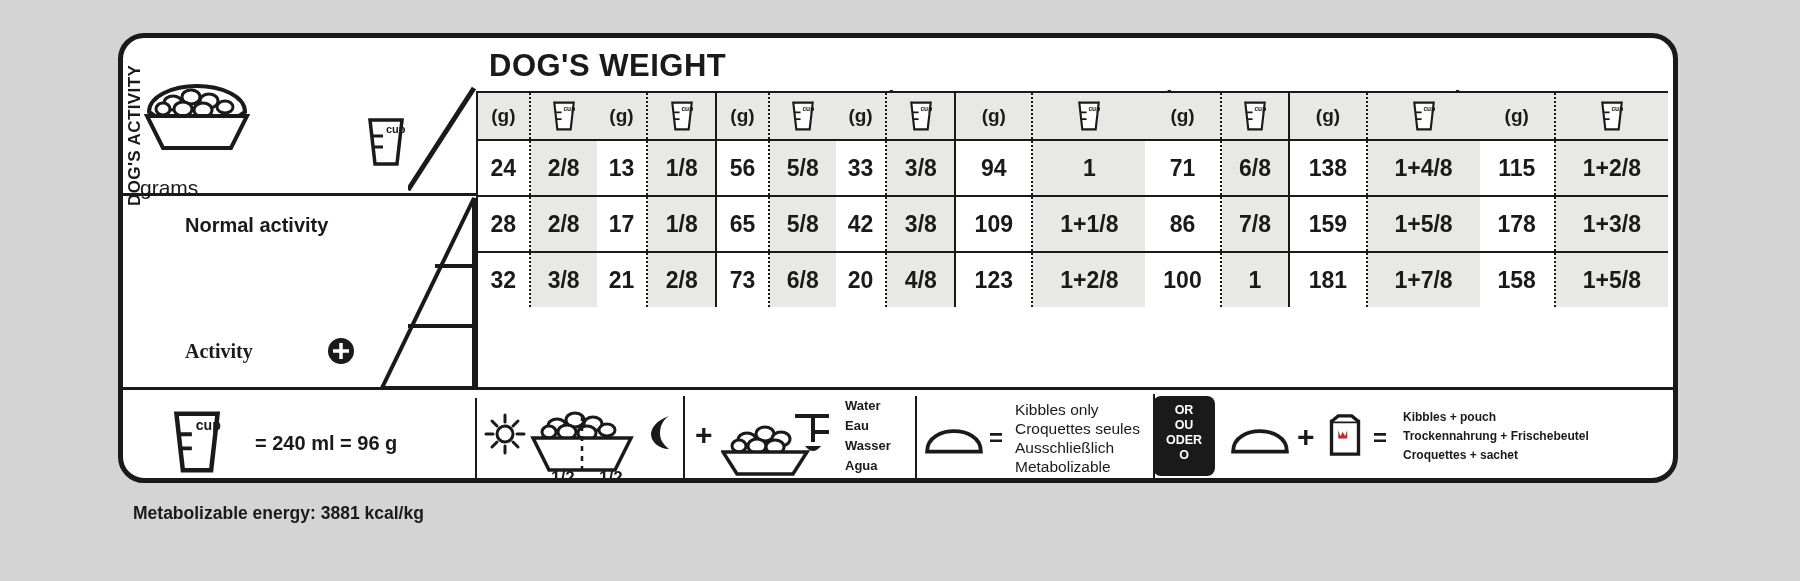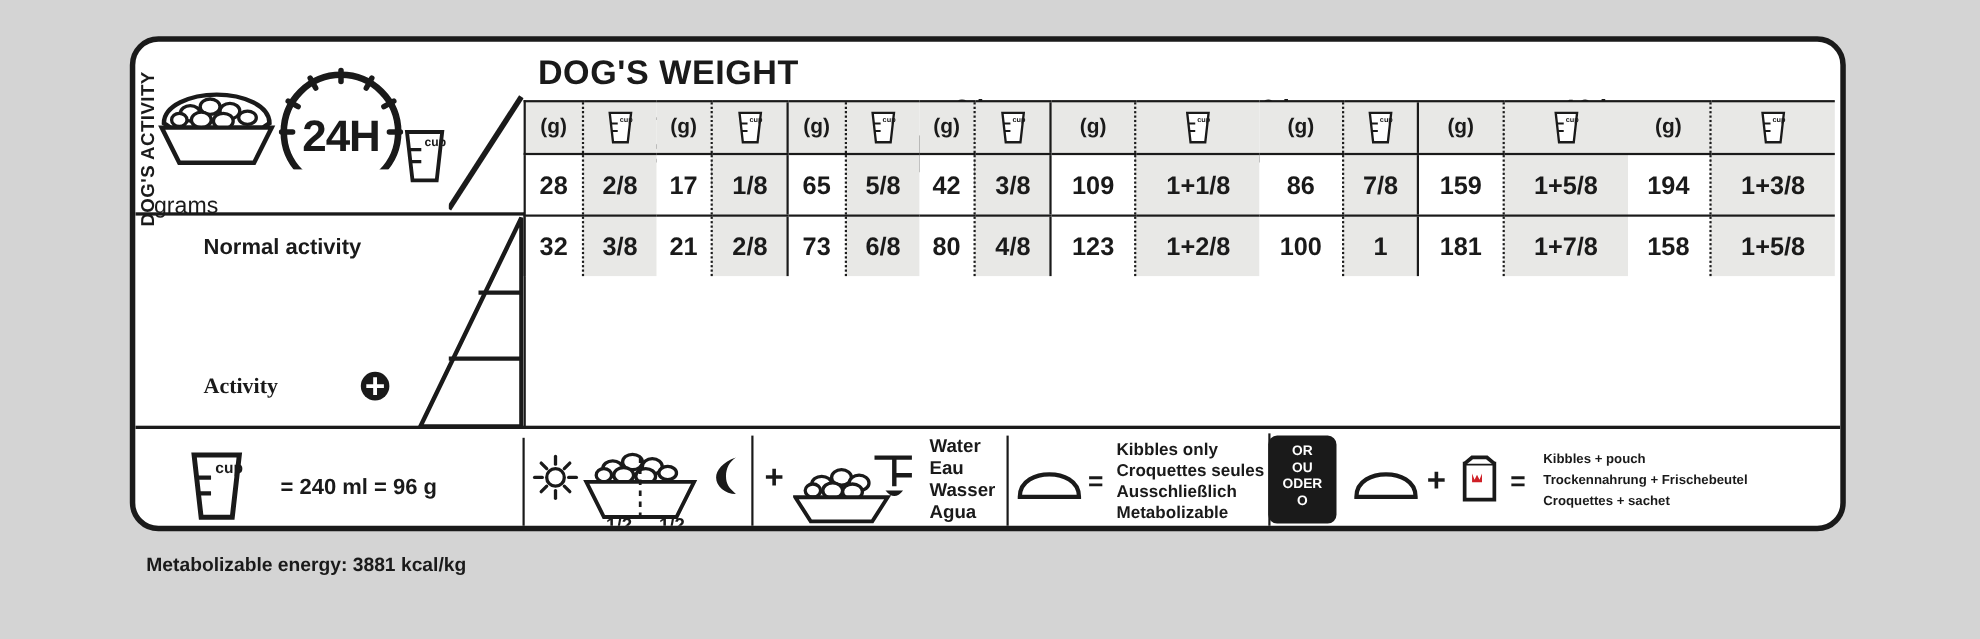--- a/index.html
+++ b/index.html
@@ -125,25 +125,25 @@
   .cup-eq{
     position:absolute;left:110px;top:34px;
     font-size:20px;font-weight:800;
   }
   .seg2{position:absolute;left:360px;top:6px;width:200px;height:86px;border-right:2px solid #1a1a1a;}
   .seg3{position:absolute;left:572px;top:6px;width:220px;height:86px;border-right:2px solid #1a1a1a;}
   .seg4{position:absolute;left:800px;top:4px;width:230px;height:88px;border-right:2px solid #1a1a1a;}
   .seg5{position:absolute;left:1040px;top:4px;width:470px;height:88px;}
   .water-txt{
     position:absolute;left:150px;top:0px;
-    font-size:17px;font-weight:800;line-height:20px;
+    font-size:13px;font-weight:800;line-height:20px;
   }
   .kib-txt{
     position:absolute;left:72px;top:6px;
-    font-size:15.5px;font-weight:700;line-height:19px;
+    font-size:15.5px;font-weight:400;line-height:19px;
   }
   .kib2-txt{
     position:absolute;left:188px;top:6px;
     font-size:12px;font-weight:700;line-height:19px;
   }
   .or-badge{
     position:absolute;left:-10px;top:2px;
     width:62px;height:80px;background:#1a1a1a;color:#fff;
     border-radius:8px;
     font-size:12.5px;font-weight:800;line-height:15px;
@@ -188,36 +188,20 @@
               <ellipse cx="82" cy="31" rx="8" ry="6"></ellipse>
             <ellipse cx="40" cy="33" rx="9" ry="7"></ellipse>
               <ellipse cx="60" cy="34" rx="9" ry="7"></ellipse>
             <ellipse cx="20" cy="33" rx="7" ry="6"></ellipse>
           </g>
           <path d="M4 40 L104 40 L88 72 L20 72 Z" fill="#fff" stroke="#1a1a1a" stroke-width="4"></path>
         </svg>
       </div>
       <div class="grams-label">grams</div>
 
-      <div class="clock-24h">
-        <svg class="svgicon" width="118" height="118" viewBox="0 0 118 118" style="position:absolute;left:0;top:0;">
-          <circle cx="59" cy="62" r="52" fill="#fff" stroke="#1a1a1a" stroke-width="6"></circle>
-          <g stroke="#1a1a1a" stroke-width="5" stroke-linecap="round">
-            <line x1="59" y1="6" x2="59" y2="16"></line>
-            <line x1="31" y1="13" x2="36" y2="22"></line>
-            <line x1="87" y1="13" x2="82" y2="22"></line>
-            <line x1="11" y1="34" x2="20" y2="39"></line>
-            <line x1="107" y1="34" x2="98" y2="39"></line>
-            <line x1="5" y1="62" x2="15" y2="62"></line>
-            <line x1="113" y1="62" x2="103" y2="62"></line>
-          </g>
-          <rect x="0" y="96" width="118" height="24" fill="#ffffff"></rect>
-        </svg>
-        <div class="txt">24H</div>
-      </div>
 
       <div class="cup-head">
         <svg class="svgicon" width="46" height="56" viewBox="0 0 46 56">
           <path d="M7 6 L39 6 L34 50 L12 50 Z" fill="#fff" stroke="#1a1a1a" stroke-width="3.5"></path>
           <line x1="9" y1="22" x2="20" y2="22" stroke="#1a1a1a" stroke-width="3"></line>
           <line x1="10" y1="33" x2="20" y2="33" stroke="#1a1a1a" stroke-width="3"></line>
           <text x="23" y="19" font-family="Liberation Sans" font-size="11" font-weight="700" fill="#1a1a1a">cup</text>
         </svg>
       </div>
 
@@ -405,48 +389,66 @@
       <td class="dotted-l">
         <svg class="svgicon" style="margin:0 auto;" width="34" height="34" viewBox="0 0 46 56">
               <path d="M7 6 L39 6 L34 50 L12 50 Z" fill="#fff" stroke="#1a1a1a" stroke-width="3.5"></path>
               <line x1="9" y1="22" x2="19" y2="22" stroke="#1a1a1a" stroke-width="3"></line>
               <line x1="10" y1="33" x2="19" y2="33" stroke="#1a1a1a" stroke-width="3"></line>
               <text x="22" y="19" font-family="Liberation Sans" font-size="11" font-weight="700" fill="#1a1a1a">cup</text>
             </svg>
       </td>
     </tr>
 
+    <tr class="row">
+      <td class="g grp-l">24</td>
+      <td class="c">2/8</td>
+      <td class="g">13</td>
+      <td class="c">1/8</td>
+      <td class="g grp-l">56</td>
+      <td class="c">5/8</td>
+      <td class="g">33</td>
+      <td class="c">3/8</td>
+      <td class="g grp-l">94</td>
+      <td class="c">1</td>
+      <td class="g">71</td>
+      <td class="c">6/8</td>
+      <td class="g grp-l">138</td>
+      <td class="c">1+4/8</td>
+      <td class="g">115</td>
+      <td class="c">1+2/8</td>
+    </tr>
 
     <tr class="row">
       <td class="g grp-l">28</td>
       <td class="c">2/8</td>
       <td class="g">17</td>
       <td class="c">1/8</td>
       <td class="g grp-l">65</td>
       <td class="c">5/8</td>
       <td class="g">42</td>
       <td class="c">3/8</td>
       <td class="g grp-l">109</td>
       <td class="c">1+1/8</td>
       <td class="g">86</td>
       <td class="c">7/8</td>
       <td class="g grp-l">159</td>
       <td class="c">1+5/8</td>
-      <td class="g">194</td>
+      <td class="g">178</td>
       <td class="c">1+3/8</td>
     </tr>
 
     <tr class="row rowlast">
       <td class="g grp-l">32</td>
       <td class="c">3/8</td>
       <td class="g">21</td>
       <td class="c">2/8</td>
       <td class="g grp-l">73</td>
       <td class="c">6/8</td>
-      <td class="g">80</td>
+      <td class="g">20</td>
       <td class="c">4/8</td>
       <td class="g grp-l">123</td>
       <td class="c">1+2/8</td>
       <td class="g">100</td>
       <td class="c">1</td>
       <td class="g grp-l">181</td>
       <td class="c">1+7/8</td>
       <td class="g">158</td>
       <td class="c">1+5/8</td>
     </tr>

